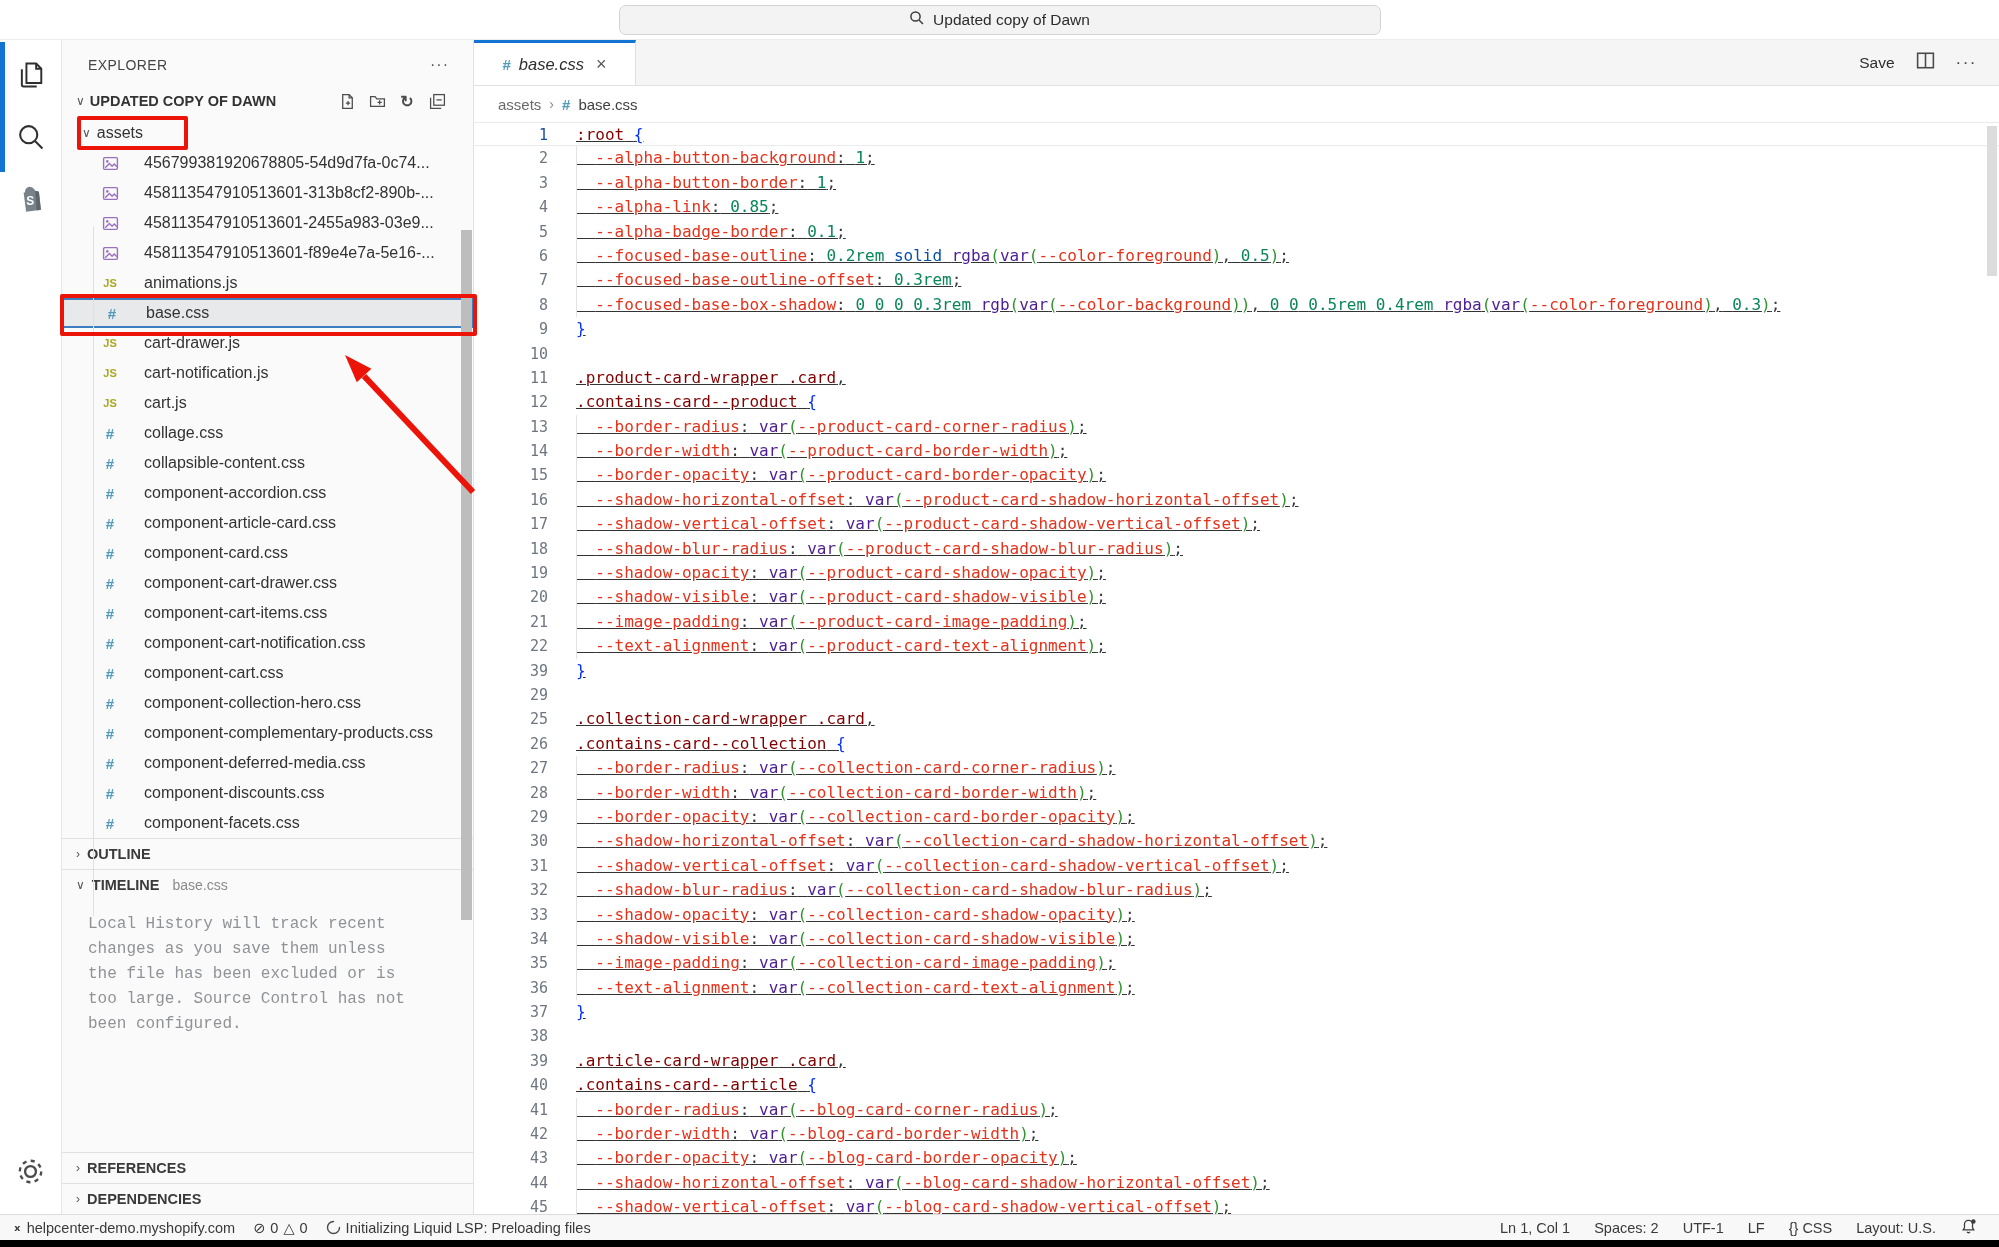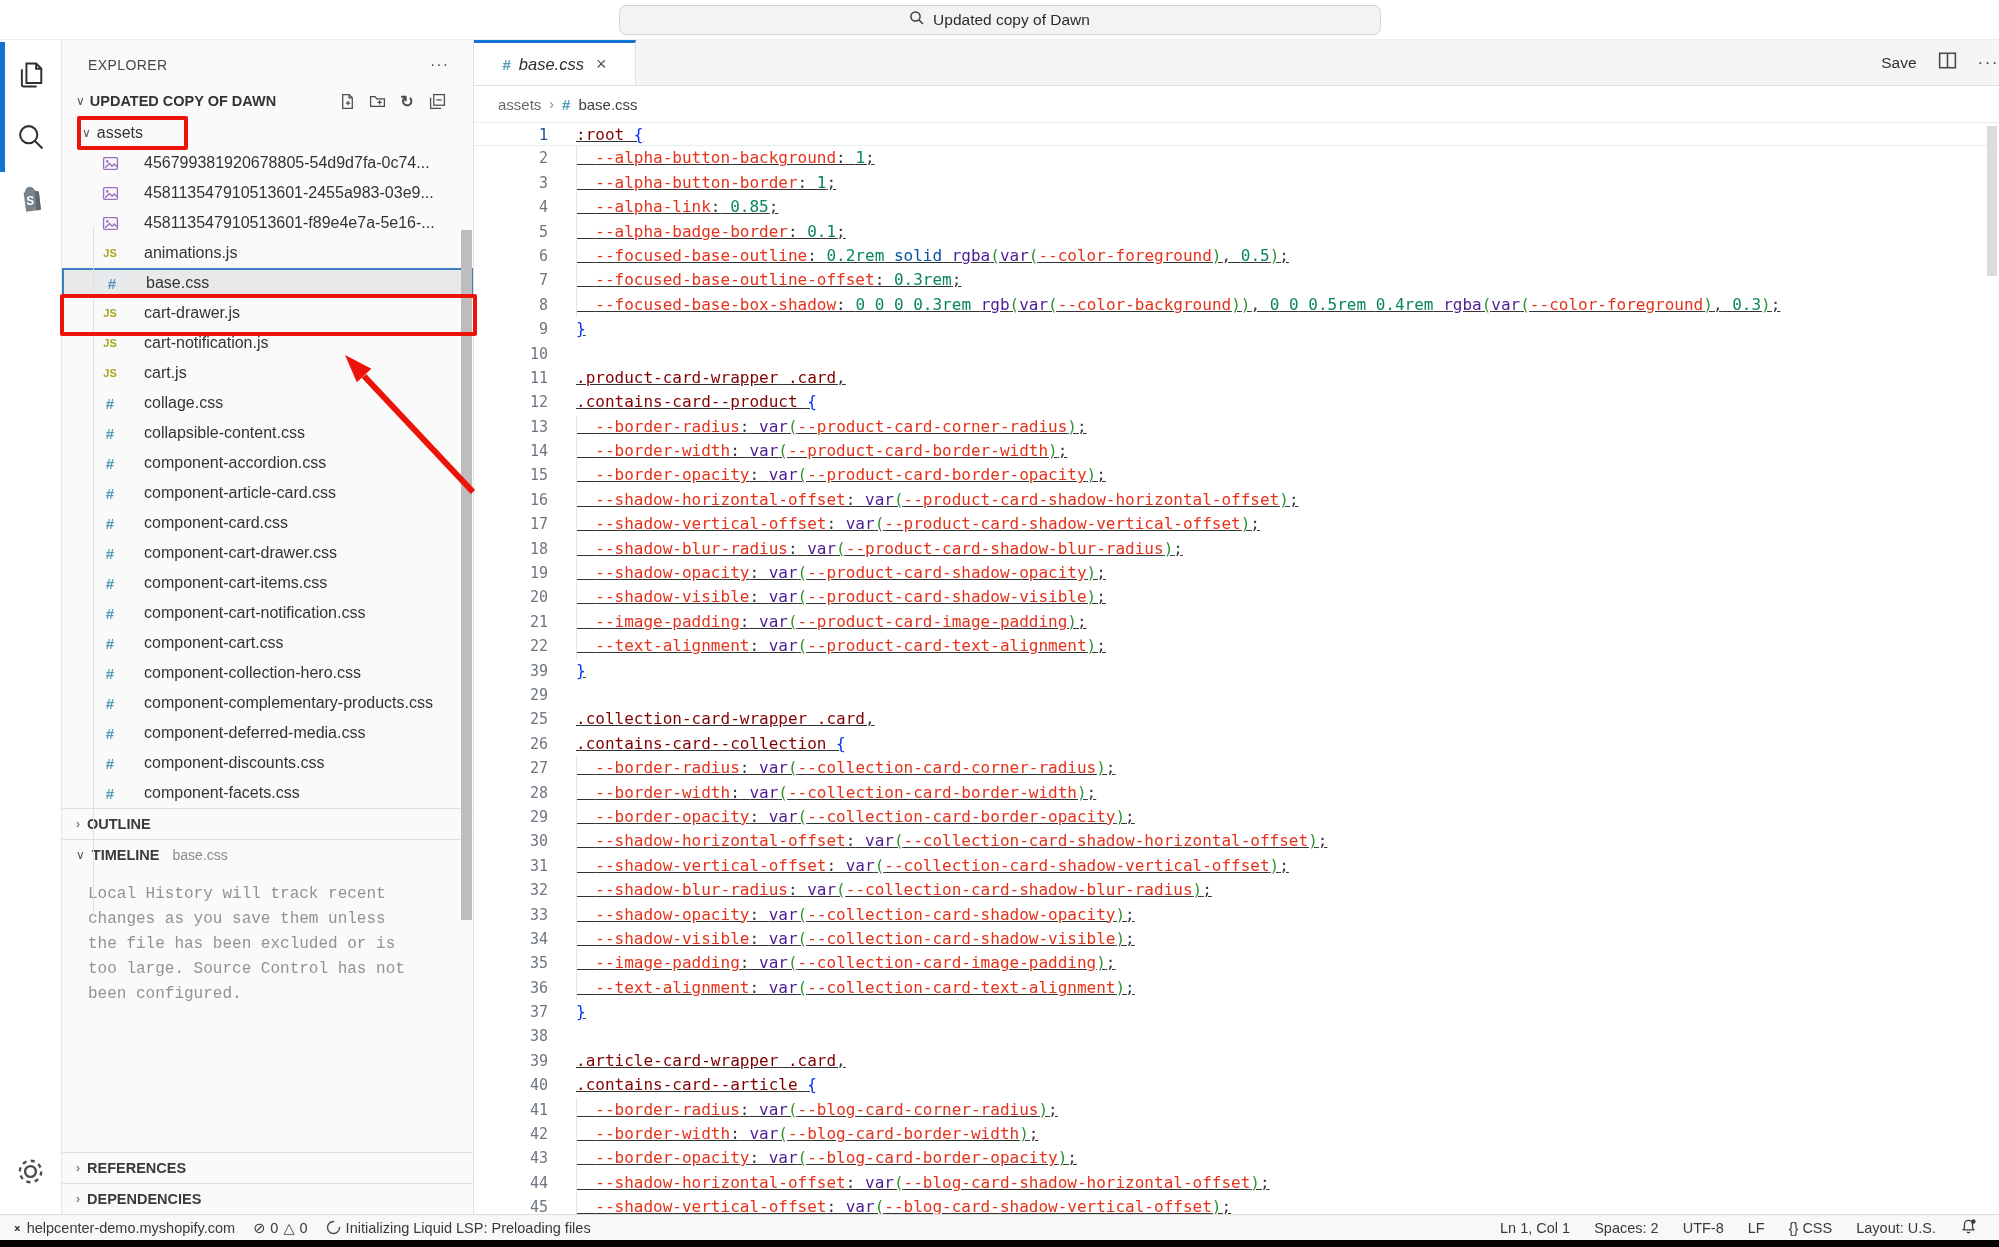--- a/index.html
+++ b/index.html
@@ -58,21 +58,21 @@
 
   
   .editor { flex:1; display:flex; flex-direction:column; background:#fff; min-width:0; }
   .tabbar { height:46px; background:#f5f5f5; border-bottom:1px solid #e0e0e0;
             display:flex; align-items:stretch; }
   .tab { width:162px; background:#fff; border-top:3px solid #1273d2; border-right:1px solid #e0e0e0;
          display:flex; align-items:center; justify-content:center; gap:8px; cursor:pointer; }
   .tab .hash { color:#519aba; font-weight:700; font-size:15px; }
   .tab .tlabel { font-style:italic; font-size:16.5px; color:#2e2e2e; }
   .tab .tclose { font-size:18px; color:#555; margin-left:4px; cursor:pointer; }
-  .tab-actions { margin-left:auto; display:flex; align-items:center; gap:20px; }
+  .tab-actions { margin-left:auto; display:flex; align-items:center; gap:20px; padding-right:22px; }
   .save-btn { font-size:15.5px; color:#2f2f2f; cursor:pointer; }
   .more-btn { font-size:17px; letter-spacing:1.5px; color:#444; cursor:pointer; }
   .breadcrumb { height:36px; display:flex; align-items:center; gap:8px; padding-left:24px;
                 font-size:15px; color:#6a6a6a; background:#fff; }
   .breadcrumb .sep { font-size:14px; color:#888; }
   .breadcrumb .hash { color:#519aba; font-weight:700; }
   .breadcrumb .bfile { color:#3f3f3f; }
   .code { position:relative; flex:1; overflow:hidden;
           font-family:"DejaVu Sans Mono", monospace; font-size:16px; }
   .cl { height:24.4px; line-height:24.4px; display:flex; white-space:pre; }
@@ -203,20 +203,30 @@
       <div id="file-list">
           <div class="tree-row file">
             <span class="fi">
               <svg viewBox="0 0 16 16" width="17" height="17">
                 <rect x="1.5" y="2.5" width="13" height="11" rx="1" fill="none" stroke="#9a6fc0" stroke-width="1.3"></rect>
                 <circle cx="5" cy="6" r="1.2" fill="#9a6fc0"></circle>
                 <path d="M3 12 L7 8 L9.5 10.5 L11.5 8.5 L14 11" fill="none" stroke="#9a6fc0" stroke-width="1.3"></path>
               </svg>
             </span>
             <span class="fname">456799381920678805-54d9d7fa-0c74...</span>
+          </div>
+          <div class="tree-row file">
+            <span class="fi">
+              <svg viewBox="0 0 16 16" width="17" height="17">
+                <rect x="1.5" y="2.5" width="13" height="11" rx="1" fill="none" stroke="#9a6fc0" stroke-width="1.3"></rect>
+                <circle cx="5" cy="6" r="1.2" fill="#9a6fc0"></circle>
+                <path d="M3 12 L7 8 L9.5 10.5 L11.5 8.5 L14 11" fill="none" stroke="#9a6fc0" stroke-width="1.3"></path>
+              </svg>
+            </span>
+            <span class="fname">458113547910513601-313b8cf2-890b-...</span>
           </div>
           <div class="tree-row file">
             <span class="fi">
               <svg viewBox="0 0 16 16" width="17" height="17">
                 <rect x="1.5" y="2.5" width="13" height="11" rx="1" fill="none" stroke="#9a6fc0" stroke-width="1.3"></rect>
                 <circle cx="5" cy="6" r="1.2" fill="#9a6fc0"></circle>
                 <path d="M3 12 L7 8 L9.5 10.5 L11.5 8.5 L14 11" fill="none" stroke="#9a6fc0" stroke-width="1.3"></path>
               </svg>
             </span>
             <span class="fname">458113547910513601-2455a983-03e9...</span>
@@ -427,21 +437,21 @@
             <path d="M8 1.6 a6.4 6.4 0 1 0 6.4 6.4" fill="none" stroke="#4a4a4a" stroke-width="1.5" stroke-linecap="round"></path>
           </svg>
       </span>
       <span>Initializing Liquid LSP: Preloading files</span>
     </div>
   </div>
   <div class="sb-right">
     <span id="status-right-items" style="display:flex;gap:24px">
         <span>Ln 1, Col 1</span>
         <span>Spaces: 2</span>
-        <span>UTF-8</span>
+        <span>UTF-1</span>
         <span>LF</span>
         <span>{} CSS</span>
         <span>Layout: U.S.</span>
       </span>
     <span>
       <svg viewBox="0 0 16 16" width="17" height="17">
         <path d="M8 2.2 a3.8 3.8 0 0 1 3.8 3.8 v3.2 l1.2 2 H3 l1.2 -2 V6 A3.8 3.8 0 0 1 8 2.2 Z" fill="none" stroke="#3c3c3c" stroke-width="1.2"></path>
         <path d="M6.7 13 a1.4 1.4 0 0 0 2.6 0" fill="none" stroke="#3c3c3c" stroke-width="1.2"></path>
         <circle cx="12.6" cy="3.2" r="2.1" fill="#3c3c3c"></circle>
       </svg>

